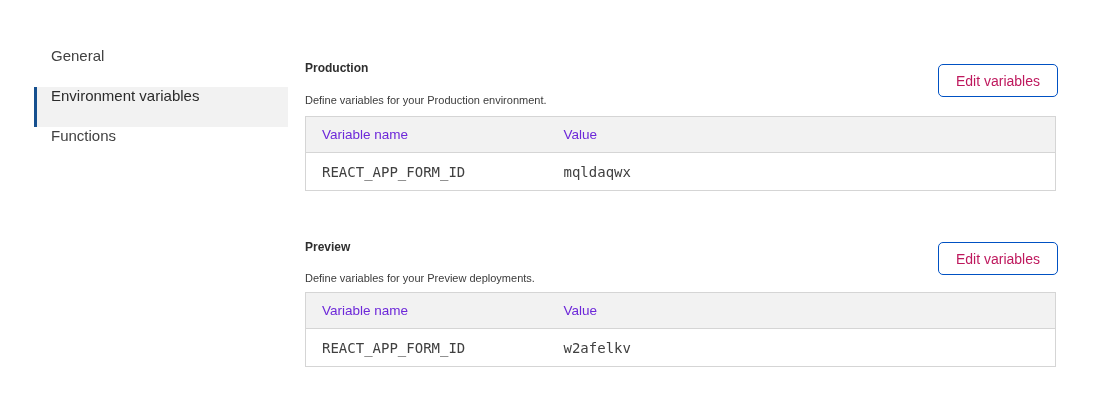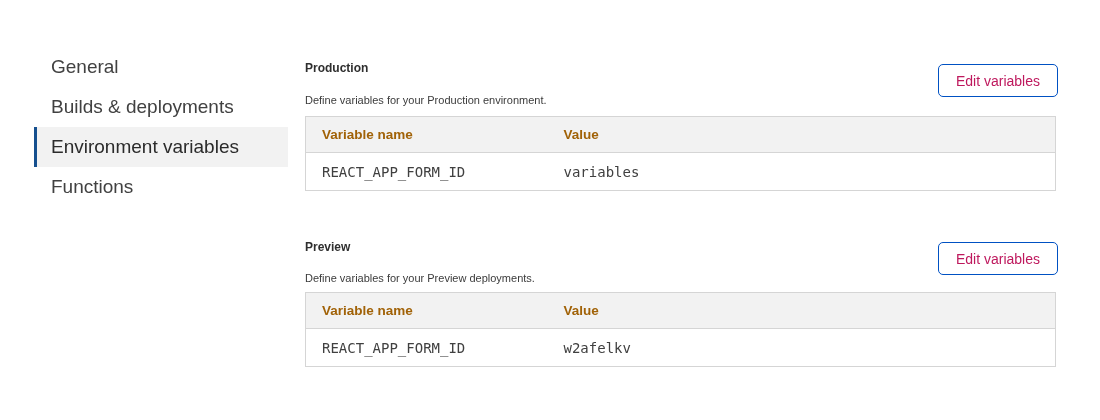--- a/index.html
+++ b/index.html
@@ -15,24 +15,23 @@
 
   
   .sidebar {
     position: absolute;
     left: 34px; top: 47px;
     width: 254px;
   }
   .nav-item {
     height: 40px;
     display: flex;
-    align-items: center;
     padding-left: 14px;
     border-left: 3px solid transparent;
-    font-size: 19px;
+    font-size: 15px;
     color: #414141;
     cursor: pointer;
     white-space: nowrap;
   }
   .nav-item.selected {
     background: #f2f2f2;
     border-left-color: #16508f;
     font-weight: 400;
     color: #2b2b2b;
   }
@@ -79,24 +78,24 @@
     border-collapse: collapse;
     background: #ffffff;
   }
   .env-table, .env-table th, .env-table td {
     border: 1px solid #d5d5d5;
   }
   .env-table th {
     background: #f2f2f2;
     height: 36px;
     font-size: 13.5px;
-    font-weight: 700;
+    font-weight: 400;
     text-align: left;
     padding: 0 0 0 16px;
-    color: #a16207;
+    color: #6d28d9;
     border-left: none; border-right: none;
   }
   .env-table td {
     height: 38px;
     font-family: "DejaVu Sans Mono", monospace;
     font-size: 14px;
     padding: 0 0 0 16px;
     color: #404040;
     border-left: none; border-right: none;
   }
@@ -112,23 +111,20 @@
   #prev-btn    { top: 242px; }
   #prev-table  { top: 292px; }
 </style>
 </head>
 <body>
 
 <nav class="sidebar">
   <div class="nav-item">
     <span>General</span>
   </div>
-  <div class="nav-item">
-    <span>Builds &amp; deployments</span>
-  </div>
   <div class="nav-item selected">
     <span>Environment variables</span>
   </div>
   <div class="nav-item">
     <span>Functions</span>
   </div>
 </nav>
 
 <main class="main">
 
@@ -139,21 +135,21 @@
   <table id="prod-table" class="env-table">
     <thead>
       <tr>
         <th class="col-name">Variable name</th>
         <th>Value</th>
       </tr>
     </thead>
     <tbody>
       <tr>
         <td>REACT_APP_FORM_ID</td>
-        <td>variables</td>
+        <td>mqldaqwx</td>
       </tr>
     </tbody>
   </table>
 
   <h2 id="prev-title" class="section-title">Preview</h2>
   <p id="prev-desc" class="section-desc">Define variables for your Preview deployments.</p>
   <button id="prev-btn" class="edit-btn">Edit variables</button>
 
   <table id="prev-table" class="env-table">
     <thead>

